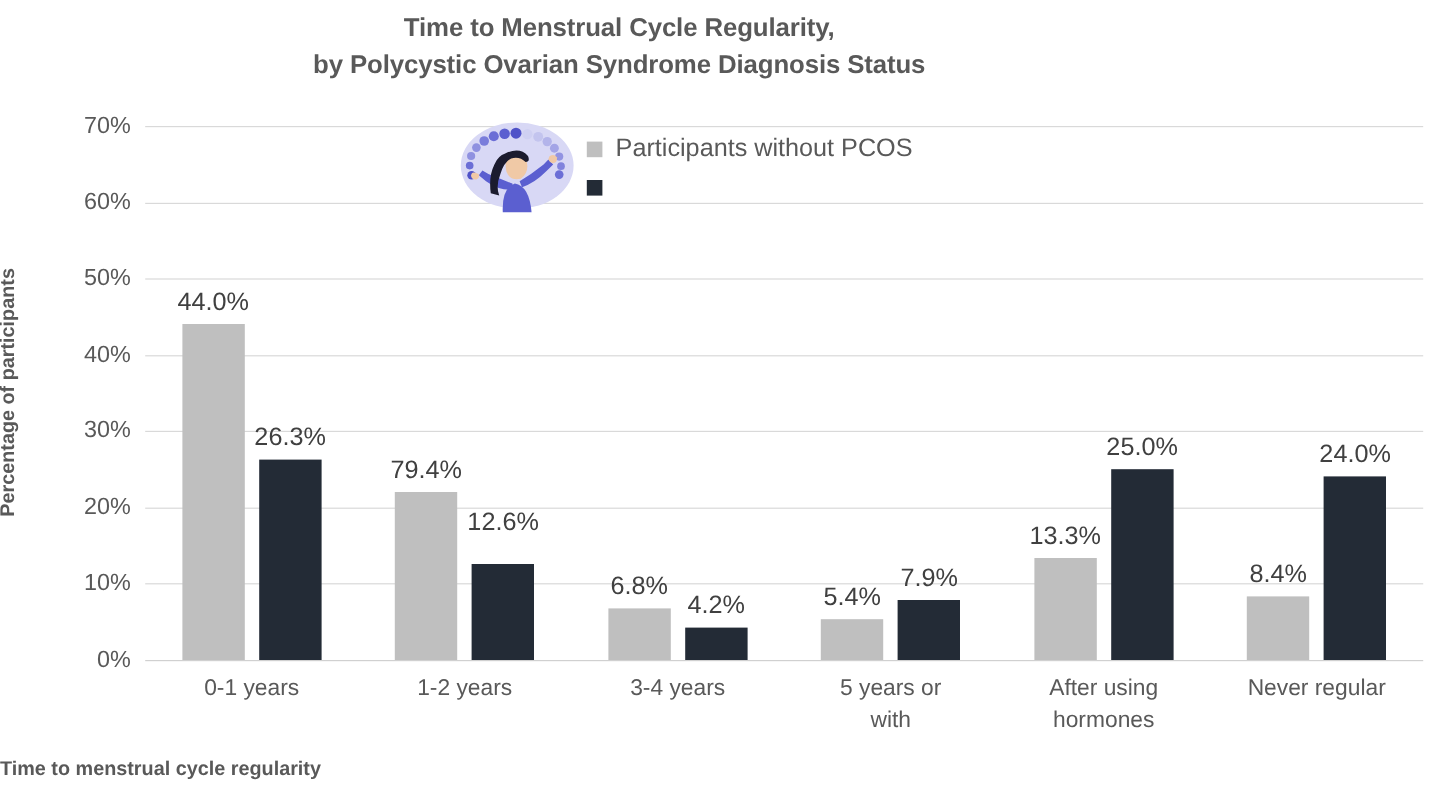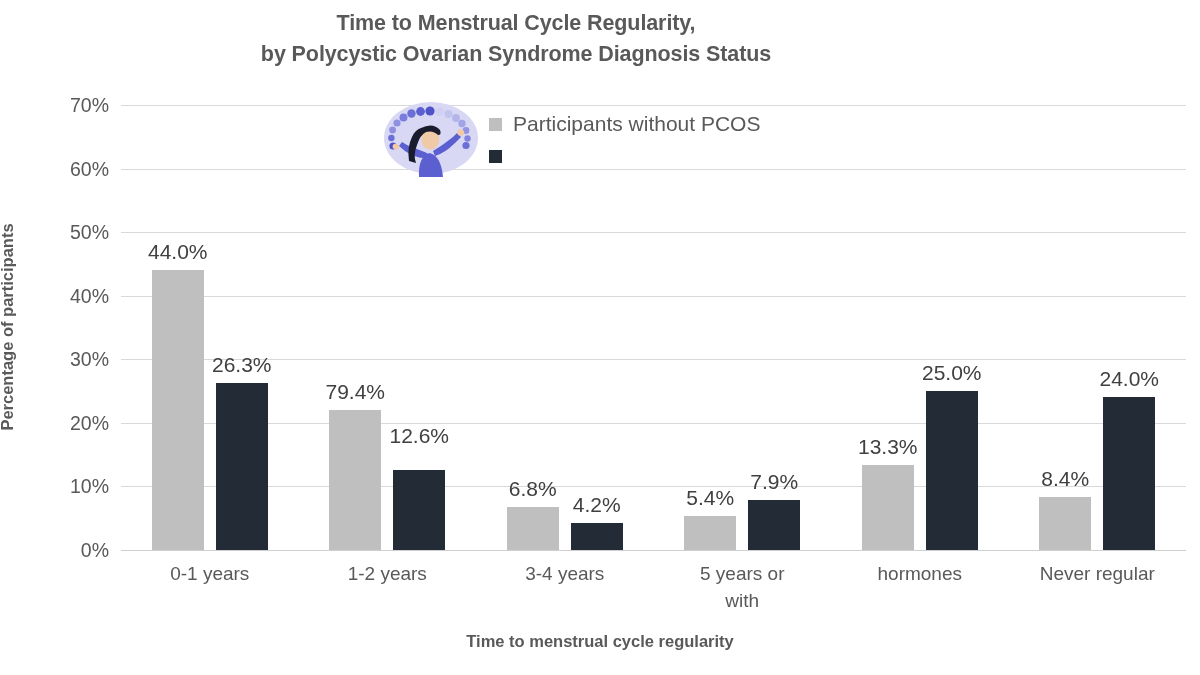--- a/index.html
+++ b/index.html
@@ -79,21 +79,21 @@
     color: #595959;
     text-align: center;
     line-height: 27px;
     transform: translateX(-50%);
   }
   #x-axis-title {
     position: absolute;
     left: 0;
     top: 632px;
     width: 1200px;
-    text-align: center;
+    text-align: left;
     font-size: 16.5px;
     font-weight: bold;
     color: #595959;
   }
 
   
   .bar {
     position: absolute;
     bottom: 0;
   }
@@ -210,20 +210,21 @@
       <div>1-2 years</div>
     </div>
     <div class="xtick" style="left: 564.75px; width: 177.5px;">
       <div>3-4 years</div>
     </div>
     <div class="xtick" style="left: 742.25px; width: 177.5px;">
       <div>5 years or</div>
       <div>with</div>
     </div>
     <div class="xtick" style="left: 919.75px; width: 177.5px;">
+      <div>After using</div>
       <div>hormones</div>
     </div>
     <div class="xtick" style="left: 1097.25px; width: 177.5px;">
       <div>Never regular</div>
     </div>
   </div>
 <div id="x-axis-title">Time to menstrual cycle regularity</div>
 
 <div id="logo-illustration">
   <svg viewBox="0 0 96 78" width="96" height="78" aria-hidden="true">

